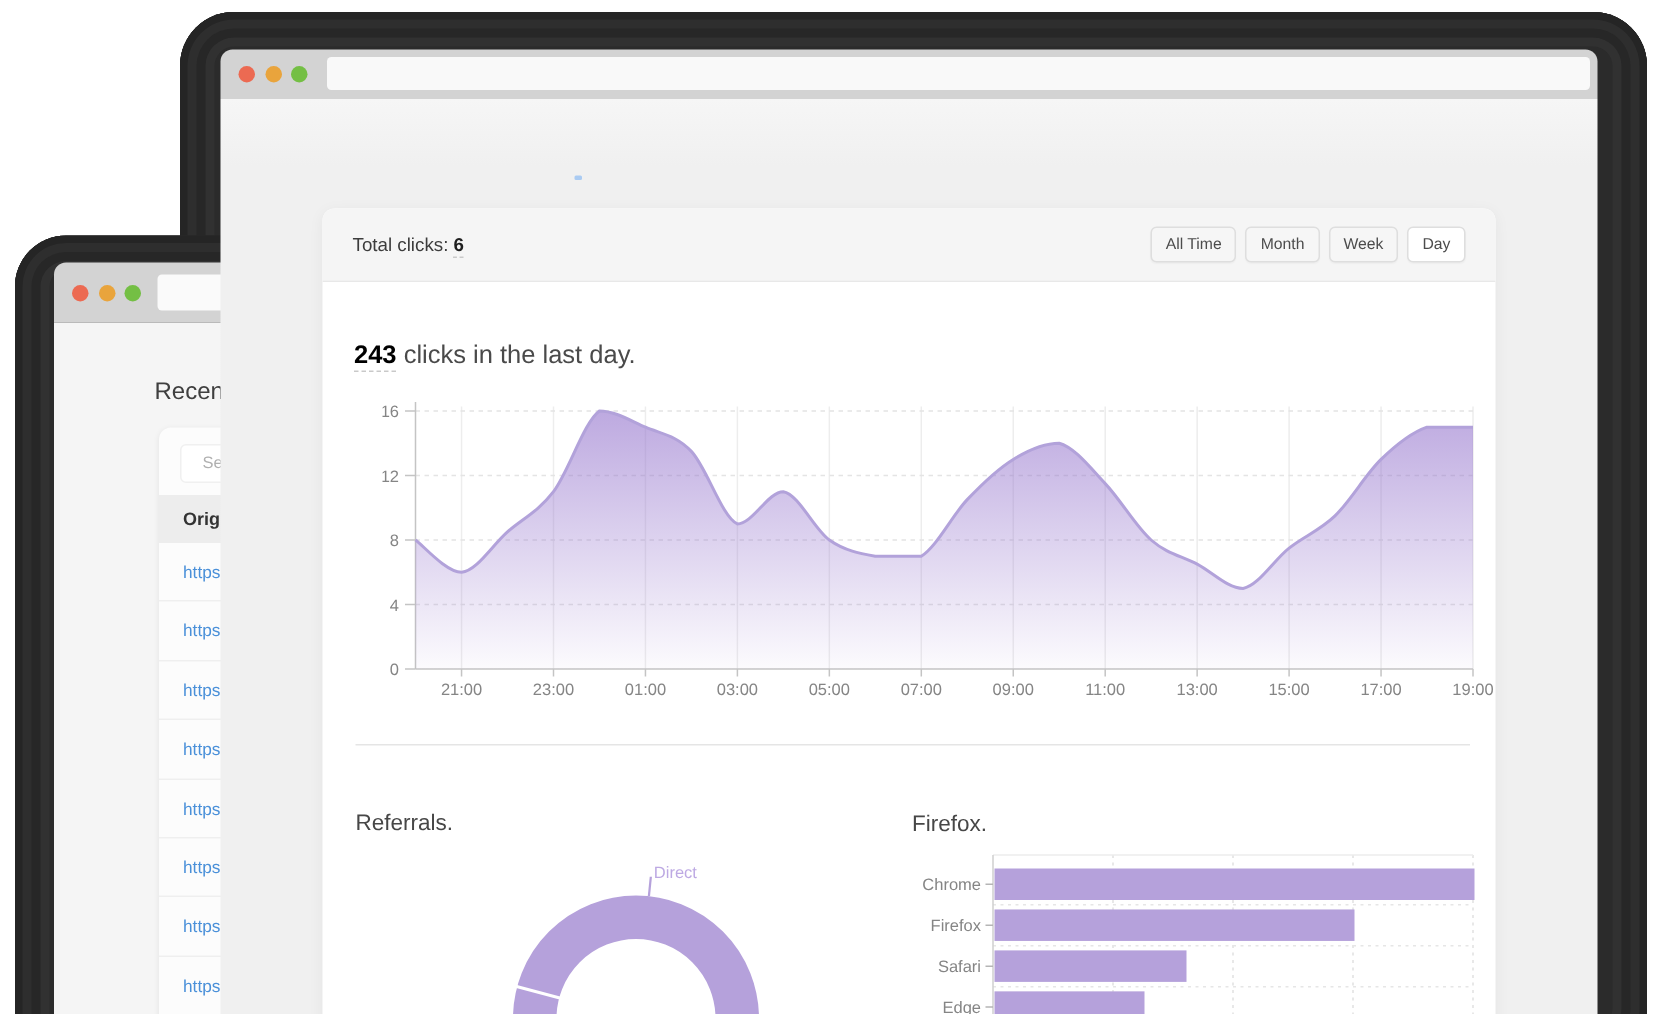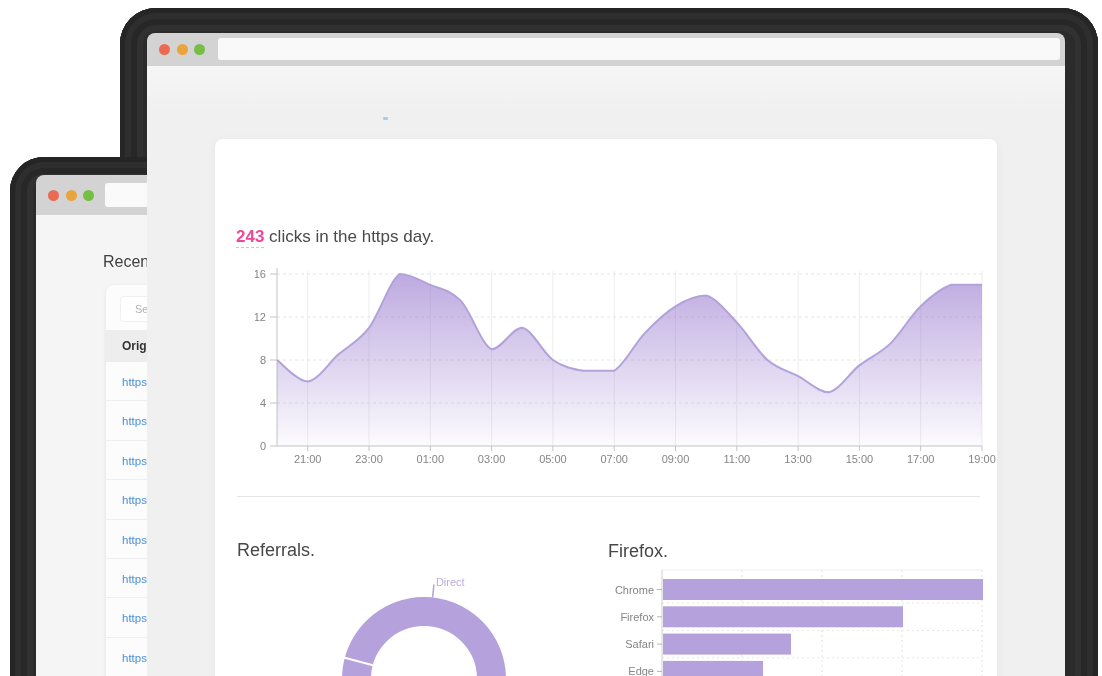--- a/index.html
+++ b/index.html
@@ -44,24 +44,24 @@
   #total-clicks{font-size:12.5px;color:#3c3c3c;}
   #total-clicks b{color:#1f1f1f;border-bottom:1px dashed #c9c9c9;padding-bottom:1px;}
   .range-buttons{display:flex;gap:6px;}
   .range-btn{
     font-size:10.5px;color:#4c4c4c;background:#f6f6f6;border:1px solid #dedede;
     border-radius:4px;padding:5px 9px;box-shadow:0 1px 1px rgba(0,0,0,0.03);
     cursor:pointer;font-family:"Liberation Sans",sans-serif;
   }
   .range-btn.active{background:#ffffff;}
   #headline{position:absolute;left:21px;top:88px;font-size:17px;color:#4a4a4a;}
-  #headline b{color:#ec4899;border-bottom:1px dashed #c9c9c9;padding-bottom:1px;}
+  #headline b{color:#000000;border-bottom:1px dashed #c9c9c9;padding-bottom:1px;}
   #area-svg{position:absolute;left:40px;top:124px;}
   #divider{position:absolute;left:22px;top:357px;width:743px;height:1px;background:#e5e5e5;}
-  .section-title{position:absolute;font-size:18px;color:#474747;}
+  .section-title{position:absolute;font-size:15px;color:#474747;}
   #referrals-title{left:22px;top:401px;}
   #browsers-title{left:393px;top:402px;}
   #donut-svg{position:absolute;left:95px;top:429px;}
   #bars-svg{position:absolute;left:395px;top:424px;}
   svg text{font-family:"Liberation Sans",sans-serif;}
   .tick{font-size:11px;fill:#858585;}
   
   #bg-window{position:absolute;left:10px;top:157px;width:356px;height:560px;z-index:2;
     border-radius:34px;padding:18px 30px 26px 26px;box-sizing:border-box;}
   #bg-chrome{height:40px;}
@@ -128,23 +128,35 @@
       <div class="light" style="background:#ec6a52"></div>
       <div class="light" style="background:#e9a43c"></div>
       <div class="light" style="background:#74bf44"></div>
     </div>
     <div class="urlbar" id="fg-urlbar"></div>
   </div>
   <div id="fg-page">
     <div id="tiny-dash"></div>
 
     <div id="main-card">
+      <div id="card-header">
+        <div id="total-clicks">
+          <span>Total clicks:</span>
+          <b>6</b>
+        </div>
+        <div class="range-buttons">
+          <button class="range-btn">All Time</button>
+          <button class="range-btn">Month</button>
+          <button class="range-btn">Week</button>
+          <button class="range-btn active">Day</button>
+        </div>
+      </div>
 
       <div id="headline">
-        <b>243</b><span> clicks in the https day.</span>
+        <b>243</b><span> clicks in the last day.</span>
       </div>
 
       <svg id="area-svg" width="745" height="205">
           <defs>
             <linearGradient id="ag" x1="0" y1="0" x2="0" y2="1">
               <stop offset="0" stop-color="#9575cd" stop-opacity="0.62"></stop>
               <stop offset="1" stop-color="#9575cd" stop-opacity="0.03"></stop>
             </linearGradient>
           </defs>
           <line x1="52.7" y1="8" x2="52.7" y2="183" stroke="#ededed"></line>

